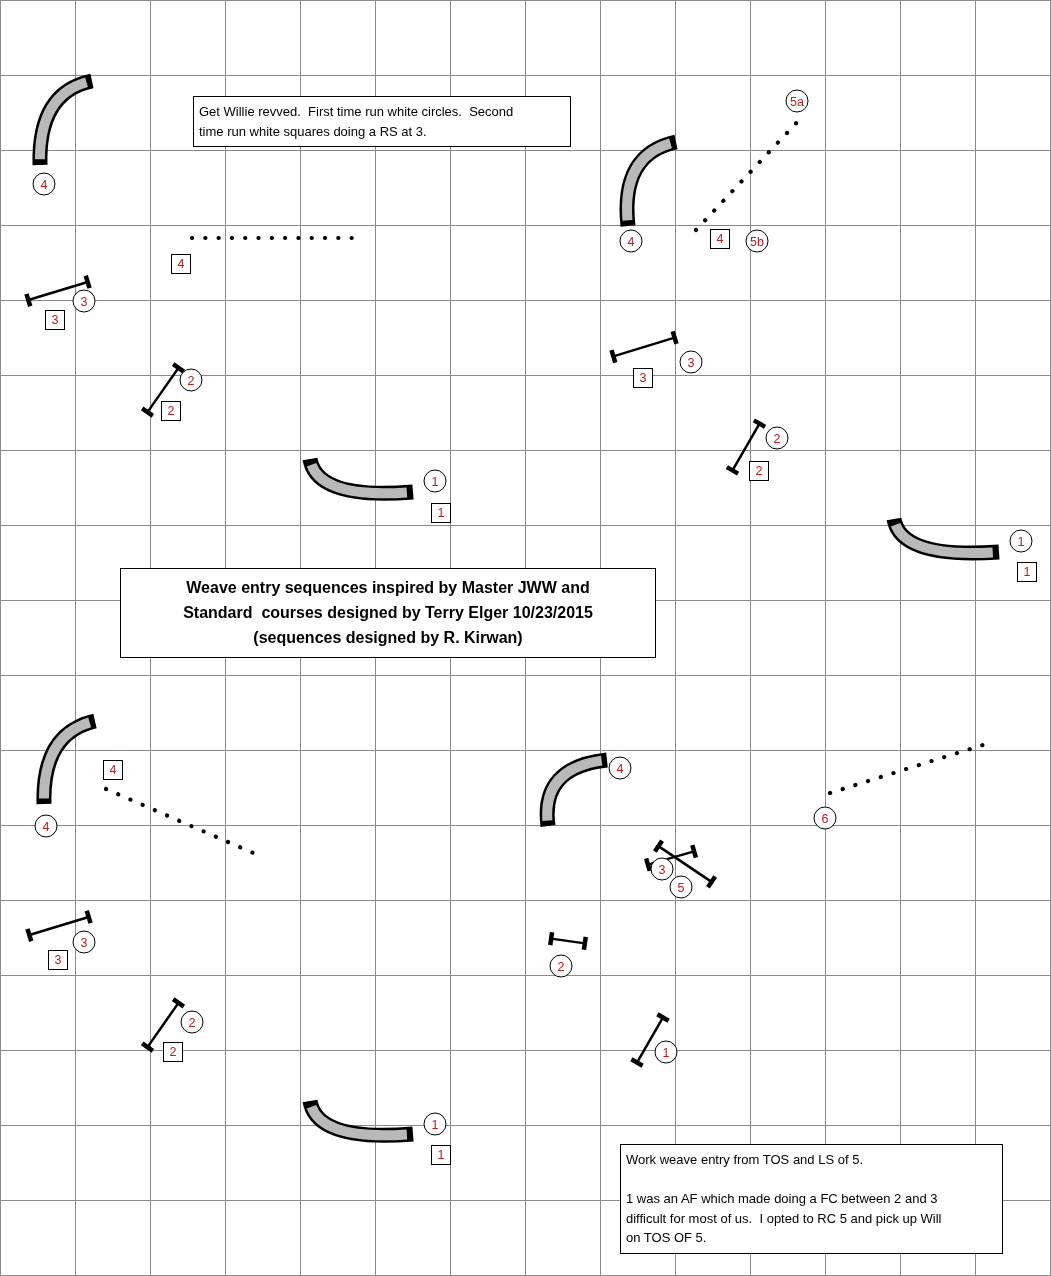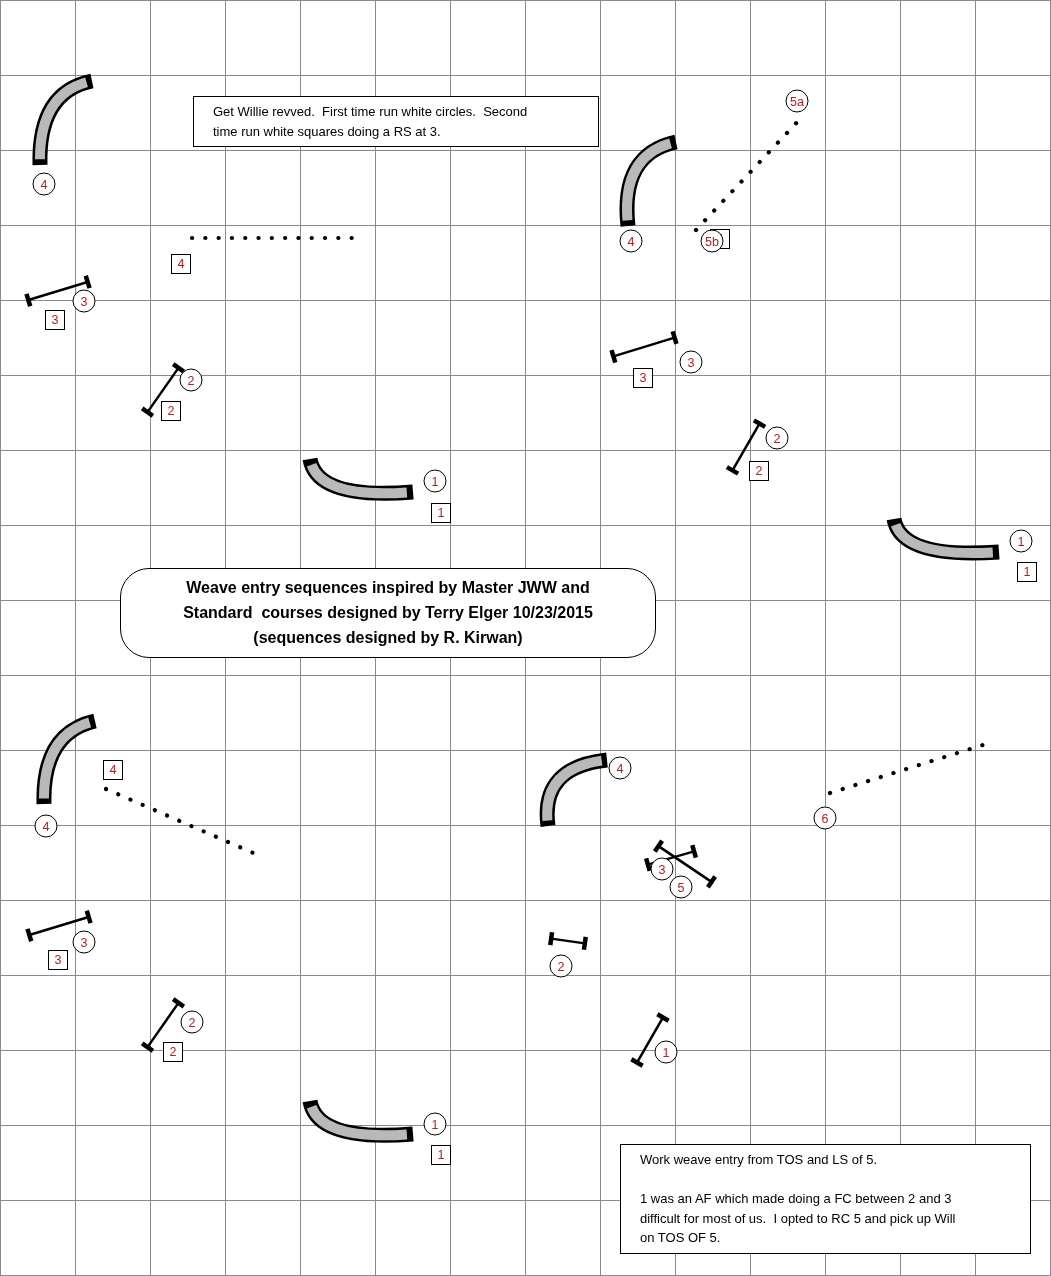--- a/index.html
+++ b/index.html
@@ -10,24 +10,24 @@
     font-family:"Liberation Sans", sans-serif;
     background-image:
       linear-gradient(to right, var(--grid-color,#8a8a8a) 1px, transparent 1px),
       linear-gradient(to bottom, var(--grid-color,#8a8a8a) 1px, transparent 1px);
     background-size:75px 75px;
     overflow:hidden;
   }
   svg.obstacles{position:absolute;left:0;top:0;z-index:1;}
   .note{
     position:absolute;z-index:2;background:#fff;border:1px solid #000;
-    padding:5px 19px;font-size:13px;line-height:1.5;white-space:pre-wrap;color:#000;
+    padding:5px 5px;font-size:13px;line-height:1.5;white-space:pre-wrap;color:#000;
   }
   .note.title{
-    font-weight:bold;font-size:16px;text-align:center;line-height:1.55;padding:7px 10px;border-radius:29px;
+    font-weight:bold;font-size:16px;text-align:center;line-height:1.55;padding:7px 10px;
   }
   .lbl{
     position:absolute;z-index:3;transform:translate(-50%,-50%);
     background:#fff;border:1.4px solid #000;color:#b91c1c;
     display:flex;align-items:center;justify-content:center;
     font-size:12.5px;box-sizing:border-box;
   }
   .lbl.circle{min-width:23px;height:23px;border-radius:50%;padding:0 3px;}
   .lbl.square{min-width:20px;height:20px;border-radius:0;padding:0 2px;}
 </style>
@@ -118,21 +118,21 @@
       <line x1="696" y1="230" x2="801" y2="118" stroke="#000000" stroke-width="4.2" stroke-linecap="round" stroke-dasharray="0.1 13.2"></line>
       <line x1="106" y1="789" x2="258" y2="855" stroke="#000000" stroke-width="4.2" stroke-linecap="round" stroke-dasharray="0.1 13.2"></line>
       <line x1="830" y1="793" x2="986" y2="744" stroke="#000000" stroke-width="4.2" stroke-linecap="round" stroke-dasharray="0.1 13.2"></line>
     </svg>
 
   <div id="label-layer">
       <div class="lbl circle" style="left: 44px; top: 184px;">4</div>
       <div class="lbl circle" style="left: 797px; top: 101px;">5a</div>
       <div class="lbl circle" style="left: 631px; top: 241px;">4</div>
       <div class="lbl square" style="left: 720px; top: 239px;">4</div>
-      <div class="lbl circle" style="left: 712px; top: 241px;">5b</div>
+      <div class="lbl circle" style="left: 757px; top: 241px;">5b</div>
       <div class="lbl square" style="left: 181px; top: 264px;">4</div>
       <div class="lbl circle" style="left: 84px; top: 301px;">3</div>
       <div class="lbl square" style="left: 55px; top: 320px;">3</div>
       <div class="lbl circle" style="left: 691px; top: 362px;">3</div>
       <div class="lbl square" style="left: 643px; top: 378px;">3</div>
       <div class="lbl circle" style="left: 191px; top: 380px;">2</div>
       <div class="lbl square" style="left: 171px; top: 411px;">2</div>
       <div class="lbl circle" style="left: 777px; top: 438px;">2</div>
       <div class="lbl square" style="left: 759px; top: 471px;">2</div>
       <div class="lbl circle" style="left: 435px; top: 481px;">1</div>

